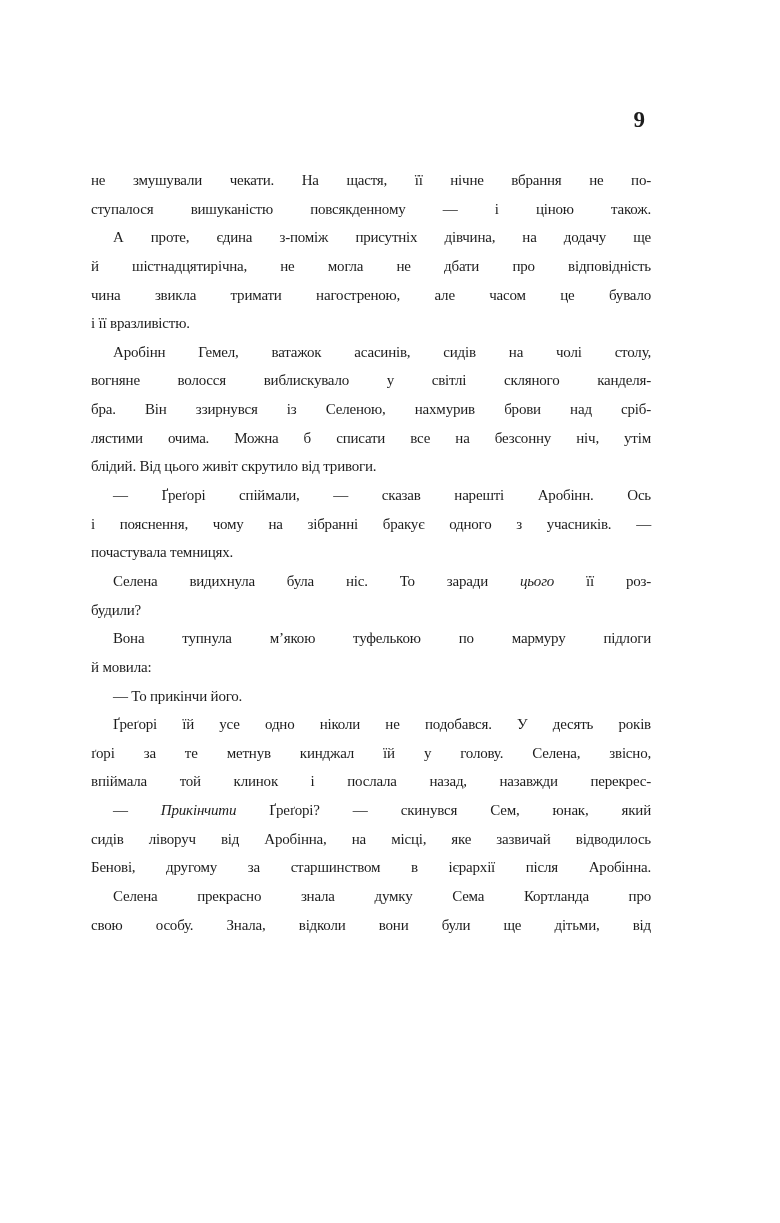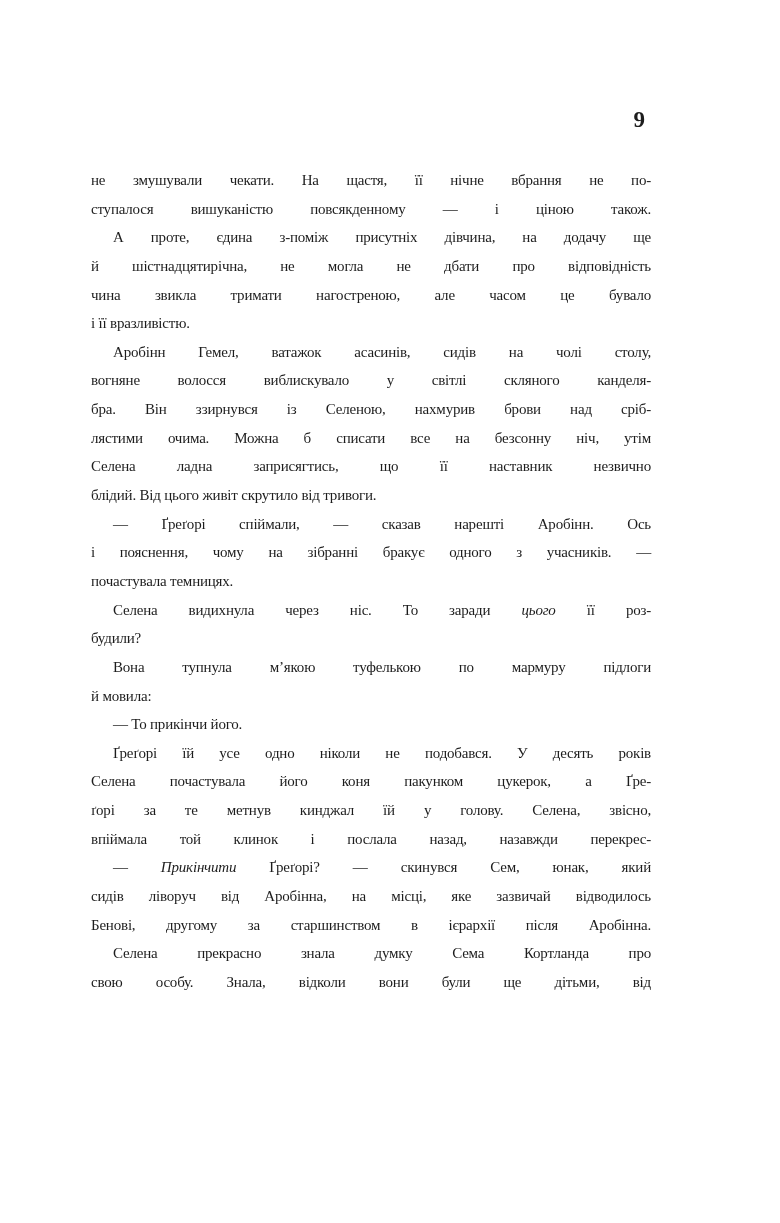--- a/index.html
+++ b/index.html
@@ -64,32 +64,30 @@
       <div class="line just"><span>не змушували чекати. На щастя, її нічне вбрання не по-</span></div>
       <div class="line just"><span>ступалося вишуканістю повсякденному — і ціною також.</span></div>
       <div class="line just indent"><span>А проте, єдина з-поміж присутніх дівчина, на додачу ще</span></div>
       <div class="line just"><span>й шістнадцятирічна, не могла не дбати про відповідність</span></div>
       <div class="line just"><span>чина звикла тримати нагостреною, але часом це бувало</span></div>
       <div class="line"><span>і її вразливістю.</span></div>
       <div class="line just indent"><span>Аробінн Гемел, ватажок асасинів, сидів на чолі столу,</span></div>
       <div class="line just"><span>вогняне волосся виблискувало у світлі скляного канделя-</span></div>
       <div class="line just"><span>бра. Він ззирнувся із Селеною, нахмурив брови над сріб-</span></div>
       <div class="line just"><span>лястими очима. Можна б списати все на безсонну ніч, утім</span></div>
-      <div class="line just"><span>Селена ладна заприсягтись, що її наставник незвично</span></div>
       <div class="line"><span>блідий. Від цього живіт скрутило від тривоги.</span></div>
       <div class="line just indent"><span>— Ґреґорі спіймали, — сказав нарешті Аробінн. Ось</span></div>
       <div class="line just"><span>і пояснення, чому на зібранні бракує одного з учасників. —</span></div>
       <div class="line"><span>почастувала темницях.</span></div>
-      <div class="line just indent"><span>Селена видихнула через ніс. То заради </span><span class="it">цього</span><span> її роз-</span></div>
+      <div class="line just indent"><span>Селена видихнула була ніс. То заради </span><span class="it">цього</span><span> її роз-</span></div>
       <div class="line"><span>будили?</span></div>
       <div class="line just indent"><span>Вона тупнула м’якою туфелькою по мармуру підлоги</span></div>
       <div class="line"><span>й мовила:</span></div>
       <div class="line indent"><span>— То прикінчи його.</span></div>
       <div class="line just indent"><span>Ґреґорі їй усе одно ніколи не подобався. У десять років</span></div>
-      <div class="line just"><span>Селена почастувала його коня пакунком цукерок, а Ґре-</span></div>
       <div class="line just"><span>ґорі за те метнув кинджал їй у голову. Селена, звісно,</span></div>
       <div class="line just"><span>впіймала той клинок і послала назад, назавжди перекрес-</span></div>
       <div class="line just indent"><span>— </span><span class="it">Прикінчити</span><span> Ґреґорі? — скинувся Сем, юнак, який</span></div>
       <div class="line just"><span>сидів ліворуч від Аробінна, на місці, яке зазвичай відводилось</span></div>
       <div class="line just"><span>Бенові, другому за старшинством в ієрархії після Аробінна.</span></div>
       <div class="line just indent"><span>Селена прекрасно знала думку Сема Кортланда про</span></div>
       <div class="line just"><span>свою особу. Знала, відколи вони були ще дітьми, від</span></div>
     </div>
 </div>
 

